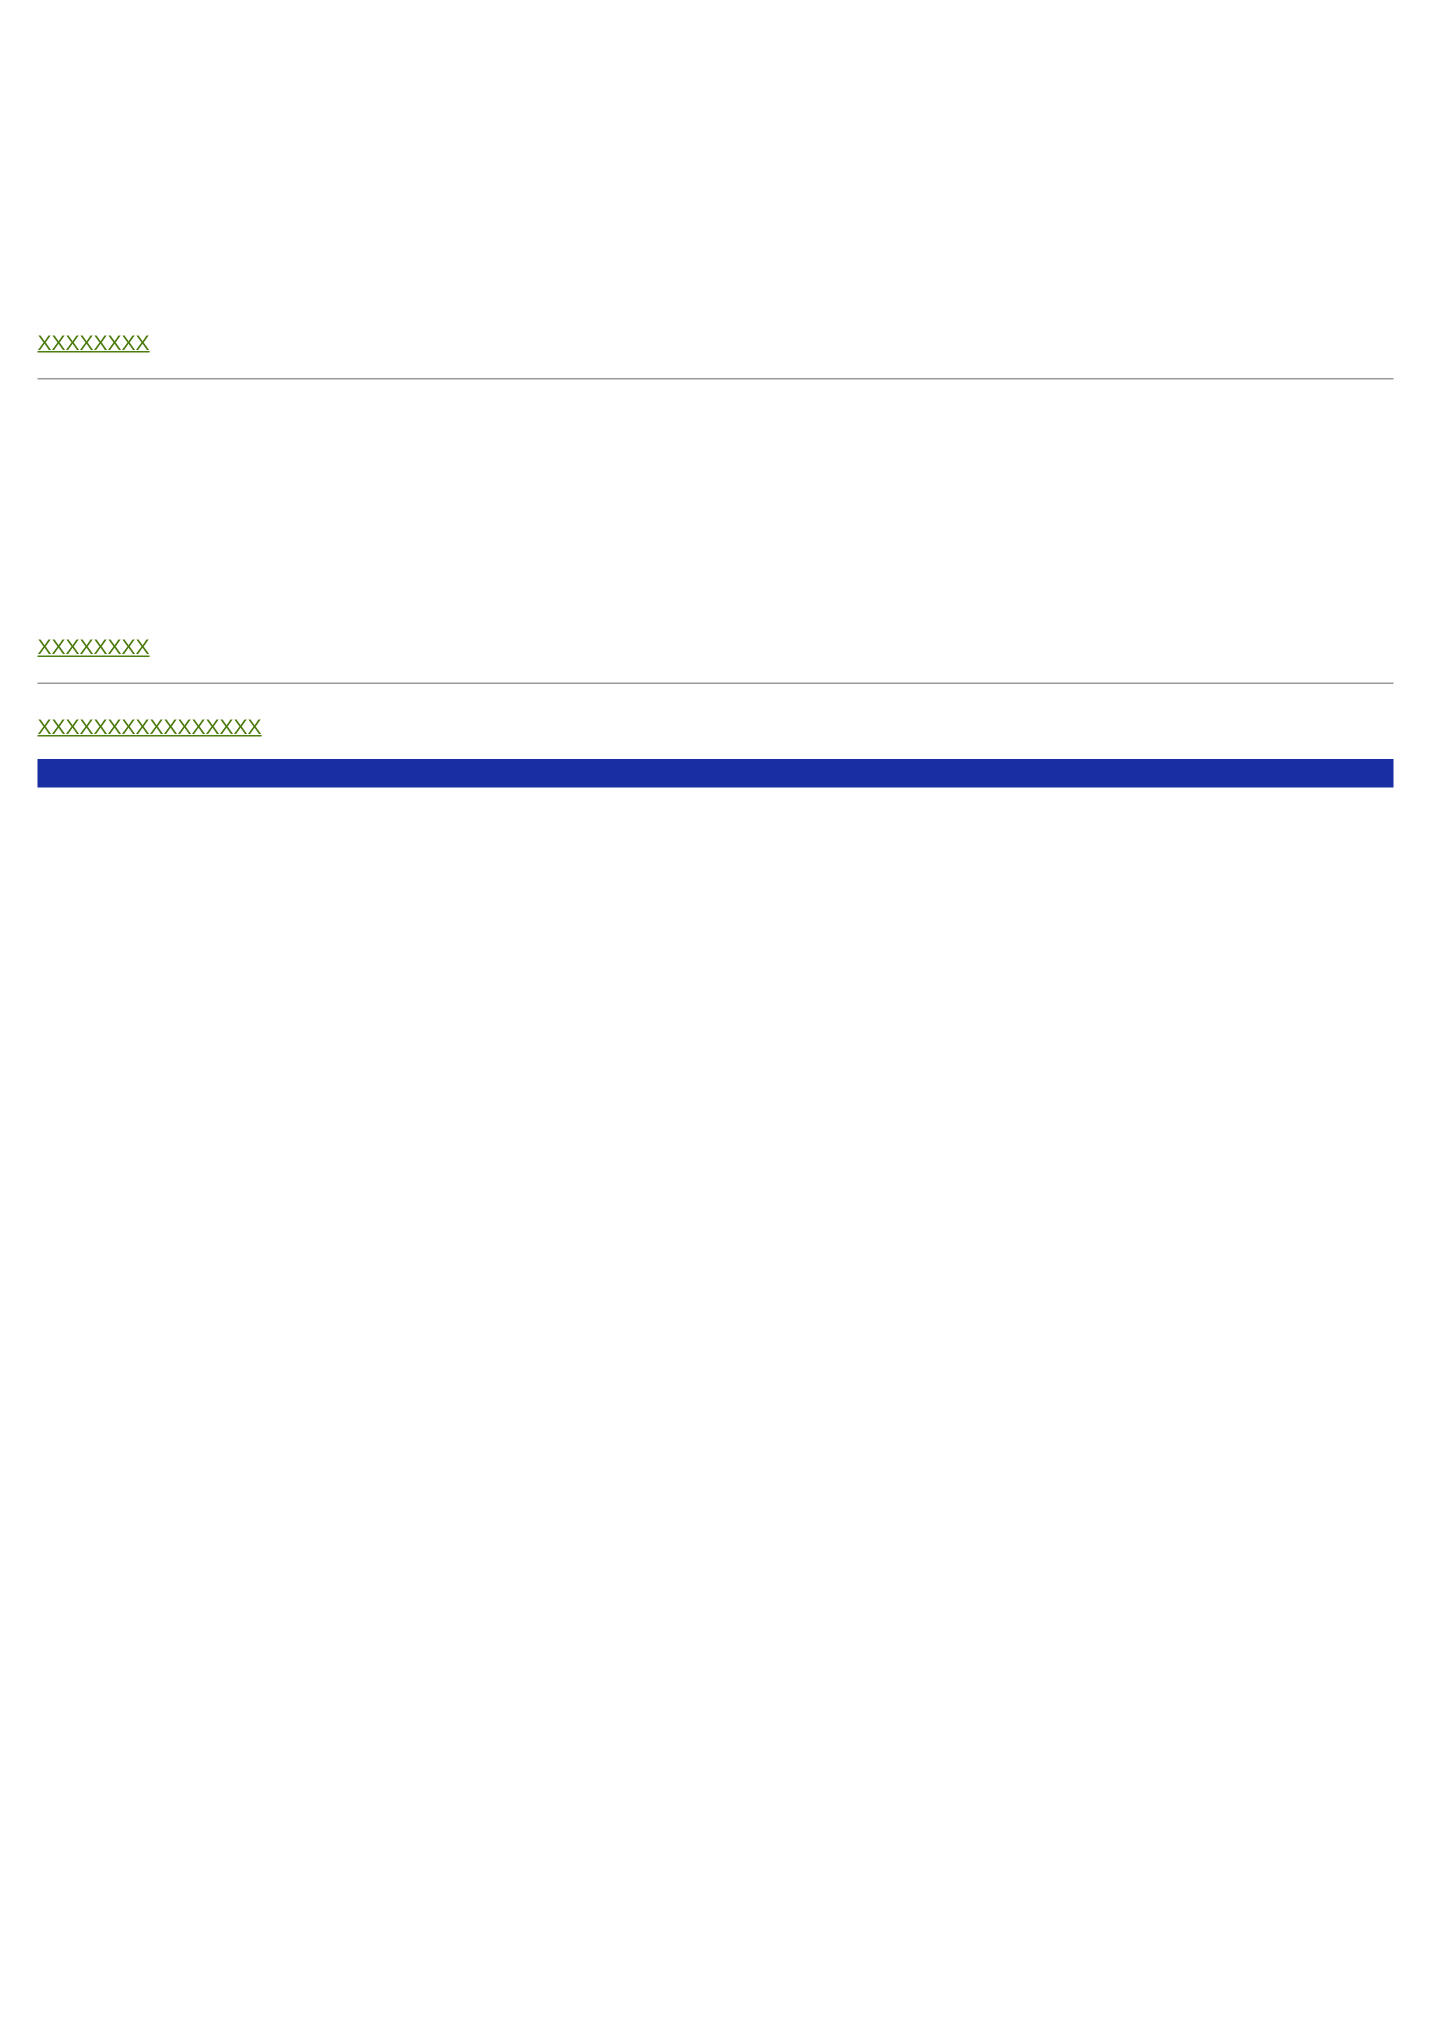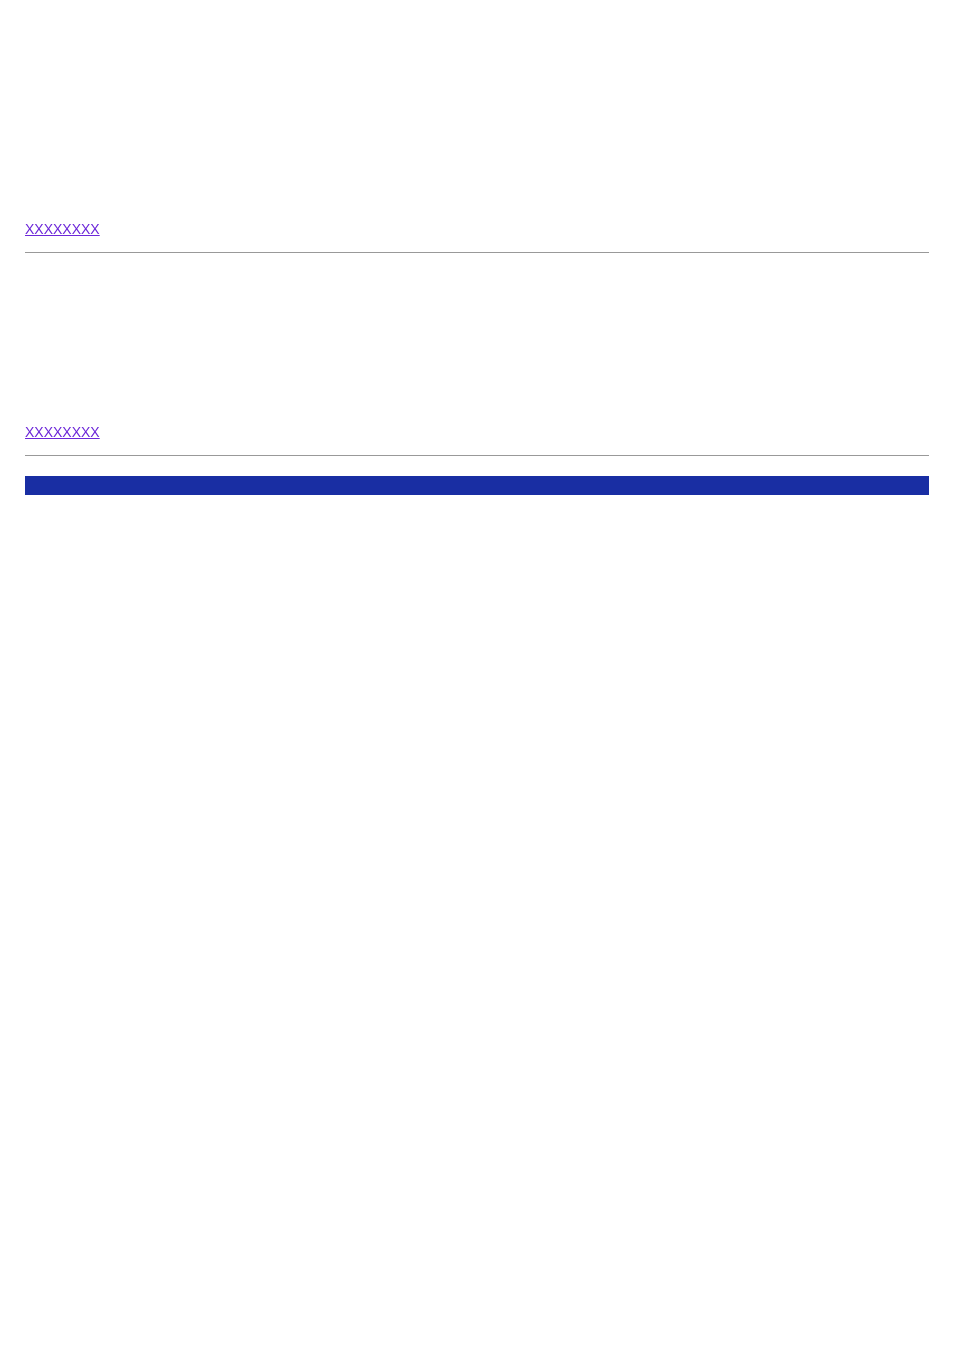--- a/index.html
+++ b/index.html
@@ -14,21 +14,21 @@
       font-family: Arial, sans-serif;
       padding: 25px;
     }
     .content {
       width: 100%;
     }
     .spacer-top {
       height: 195px;
     }
     .link {
-      color: #6d28d9;
+      color: #4d7c0f;
       text-decoration: underline;
       font-size: 14px;
       cursor: pointer;
       display: inline-block;
     }
     .divider {
       border: none;
       border-top: 1px solid #999;
       margin-top: 14px;
       width: 100%;
@@ -57,15 +57,18 @@
     <hr class="divider">
   </div>
 
   <div class="spacer-mid"></div>
 
   <div class="link-block">
     <a class="link">XXXXXXXX</a>
     <hr class="divider">
   </div>
 
+  <div>
+    <a class="link">XXXXXXXXXXXXXXXX</a>
+  </div>
 
   <div class="blue-bar"></div>
 </div>
 
 </body></html>

